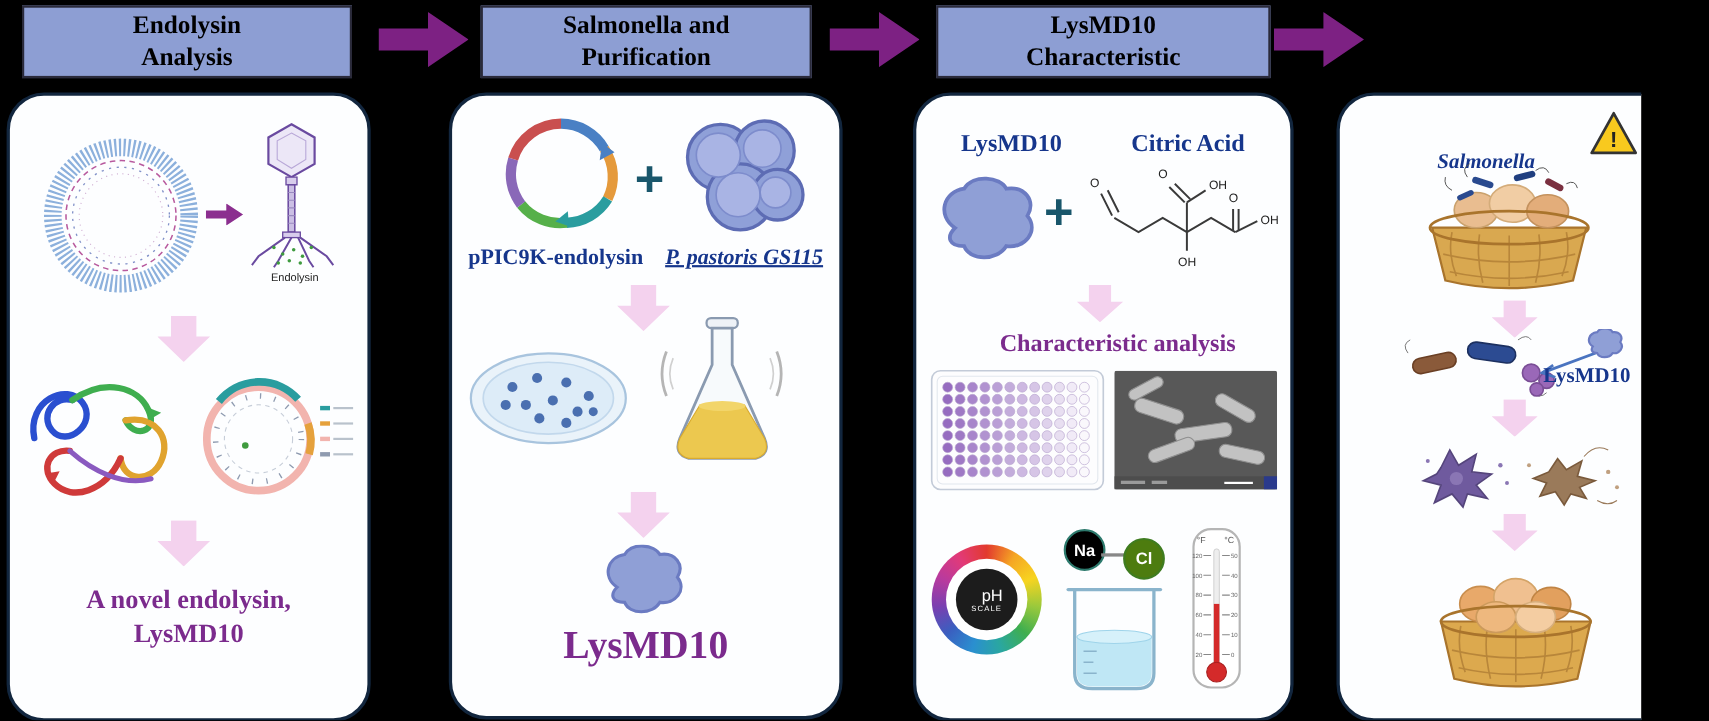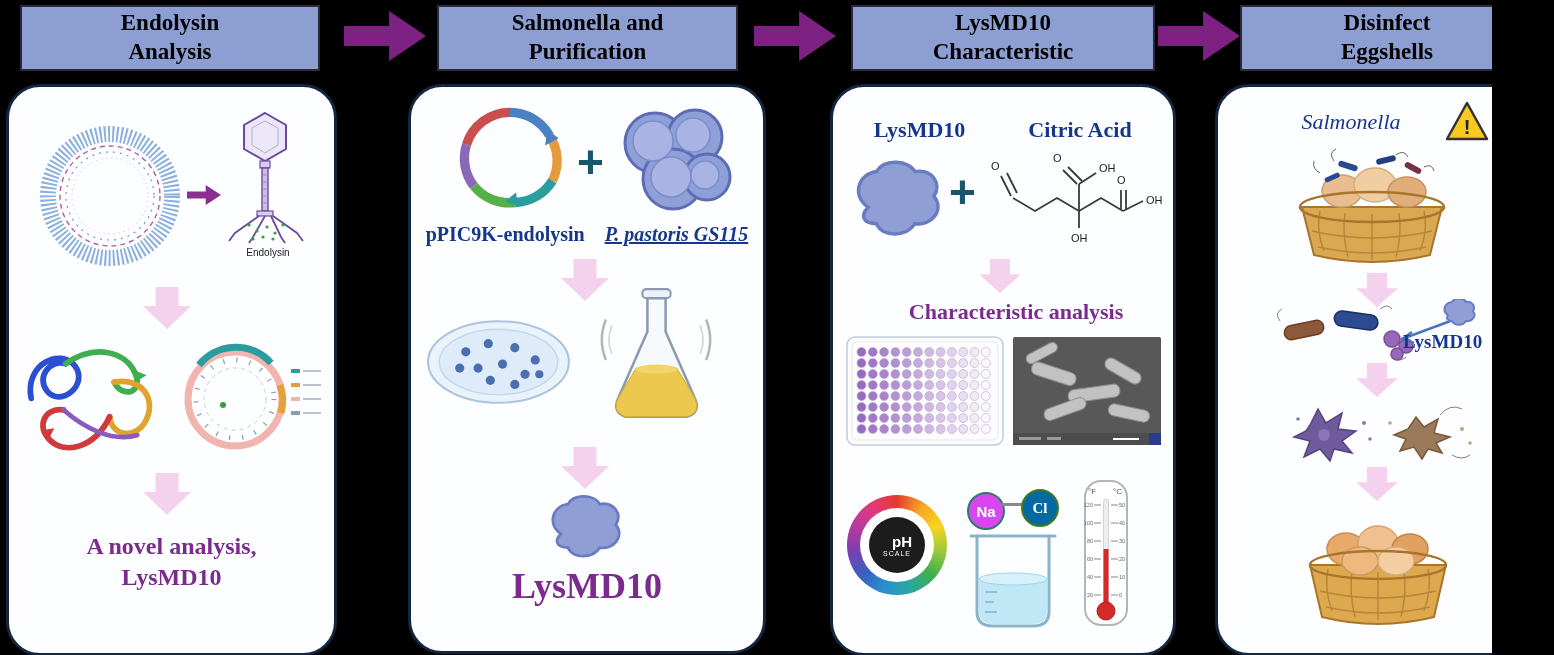--- a/index.html
+++ b/index.html
@@ -17,54 +17,52 @@
   .pink-arrow.sm{width:42px;height:34px;}
   .mini-arrow{position:absolute;width:34px;height:20px;background:#8b2f8f;
     clip-path:polygon(0 32%,55% 32%,55% 0,100% 50%,55% 100%,55% 68%,0 68%);}
   .tiny-label{font-family:"Liberation Sans",sans-serif;font-size:10px;color:#222;text-align:center;}
   .result-text{color:#7b2b8d;font-weight:bold;font-size:24px;text-align:center;line-height:1.3;}
   .navy-label{color:#16368c;font-weight:bold;font-size:22px;text-align:center;}
   .italic{font-style:italic;text-decoration:underline;}
   .plus-sign{color:#19566b;font-weight:bold;font-size:46px;font-family:"Liberation Sans",sans-serif;line-height:1;}
   .product-label{color:#7b2b8d;font-weight:bold;font-size:36px;text-align:center;}
   .purple-label{color:#7b2b8d;font-weight:bold;font-size:22px;text-align:center;padding-left:13px;}
-  .pathogen{color:#16368c;font-weight:normal;font-style:italic;font-size:22px;text-align:center;}
+  .pathogen{color:#16368c;font-weight:bold;font-style:italic;font-size:19px;text-align:center;margin-top:28px;}
   .enzyme4{color:#16368c;font-weight:bold;font-size:19px;text-align:left;}
   .p2-labels{display:flex;justify-content:center;gap:20px;font-size:20px;font-weight:bold;color:#16368c;}
   .ph-wheel{position:absolute;left:12px;top:398px;width:104px;height:132px;}
   .ph-ring{position:absolute;left:2px;top:10px;width:100px;height:100px;border-radius:50%;
     background:conic-gradient(#e23a2e,#f5a623,#f7d420,#9ac93c,#3fae4f,#2aa7a0,#2a8fd0,#3a5fc0,#7a3fb0,#b83a9e,#e23a78,#e23a2e);}
   .ph-ring::after{content:"";position:absolute;left:13px;top:13px;width:74px;height:74px;border-radius:50%;background:#fff;}
   .ph-center{position:absolute;left:24px;top:32px;width:56px;height:56px;border-radius:50%;background:#1c1c1c;color:#fff;
     display:flex;flex-direction:column;align-items:center;justify-content:center;z-index:2;font-family:"Liberation Sans",sans-serif;}
-  .ph-l1{font-size:15px;font-weight:bold;margin-left:10px;}
+  .ph-l1{font-size:15px;font-weight:normal;margin-left:10px;}
   .ph-l2{font-size:7px;letter-spacing:1px;}
   .nacl{position:absolute;left:128px;top:392px;width:110px;height:158px;}
   .elem-circle{position:absolute;width:34px;height:34px;border-radius:50%;color:#fff;font-weight:bold;font-size:15px;
     display:flex;align-items:center;justify-content:center;font-family:"Liberation Sans",sans-serif;}
-  .na-circle{left:6px;top:13px;background:#d946ef;border:2px solid #2d7a6d;}
-  .cl-circle{left:60px;top:10px;background:#0369a1;border:2px solid #3f7c20;font-family:Liberation Serif, serif;}
+  .na-circle{left:6px;top:2px;background:#000000;border:2px solid #2d7a6d;}
+  .cl-circle{left:60px;top:10px;background:#4d7c0f;border:2px solid #3f7c20;}
   .nacl-link{position:absolute;left:40px;top:24px;width:22px;height:3px;background:#888;}
 </style>
 </head>
 <body>
 
 <div class="canvas">
 
   <div class="step-header pre" style="left:20px;width:296px">Endolysin
 Analysis</div>
   <div class="step-arrow" style="left:344px"></div>
   <div class="step-header pre" style="left:437px;width:297px">Salmonella and
 Purification</div>
   <div class="step-arrow" style="left:754px"></div>
   <div class="step-header pre" style="left:851px;width:300px">LysMD10
 Characteristic</div>
   <div class="step-arrow" style="left:1158px"></div>
-  <div class="step-header pre" style="left:1240px;width:290px">Disinfect
-Eggshells</div>
 
   <section class="panel" style="left:6px;width:325px;height:566px">
 
     <svg class="abs" style="left:22px;top:30px" width="158" height="158" viewBox="0 0 158 158">
       <circle cx="79" cy="79" r="62" fill="none" stroke="#8cb0dc" stroke-width="16" stroke-dasharray="2 2.2"></circle>
       <circle cx="79" cy="79" r="50" fill="none" stroke="#b85a9e" stroke-width="1.4" stroke-dasharray="5 4"></circle>
       <circle cx="79" cy="79" r="44" fill="none" stroke="#8090c8" stroke-width="1.2" stroke-dasharray="2 5"></circle>
       <circle cx="79" cy="79" r="38" fill="none" stroke="#cfaed2" stroke-width="1" stroke-dasharray="1 4"></circle>
     </svg>
 
@@ -119,21 +117,21 @@
           <rect x="132" y="49" width="18" height="2" fill="#b9c2cc"></rect>
         <rect x="120" y="62" width="9" height="4" fill="#f2b4ae"></rect>
           <rect x="132" y="63" width="18" height="2" fill="#b9c2cc"></rect>
         <rect x="120" y="76" width="9" height="4" fill="#8f9bb0"></rect>
           <rect x="132" y="77" width="18" height="2" fill="#b9c2cc"></rect>
       </g>
     </svg>
 
     <div class="pink-arrow" style="left:134px;top:386px"></div>
 
-    <div class="result-text pre abs" style="left:10px;top:444px;width:305px">A novel analysis,
+    <div class="result-text pre abs" style="left:10px;top:444px;width:305px">A novel endolysin,
 LysMD10</div>
   </section>
 
   <section class="panel" style="left:408px;width:352px;height:564px">
 
     <svg class="abs" style="left:40px;top:12px" width="118" height="118" viewBox="0 0 114 114">
       <g fill="none" stroke-width="9">
         <path d="M57,13 A44,44 0 0 1 95,35" stroke="#4a80c4"></path>
         <path d="M95,35 A44,44 0 0 1 98,79" stroke="#e59a3c"></path>
         <path d="M98,79 A44,44 0 0 1 62,100" stroke="#2a9d9f"></path>

